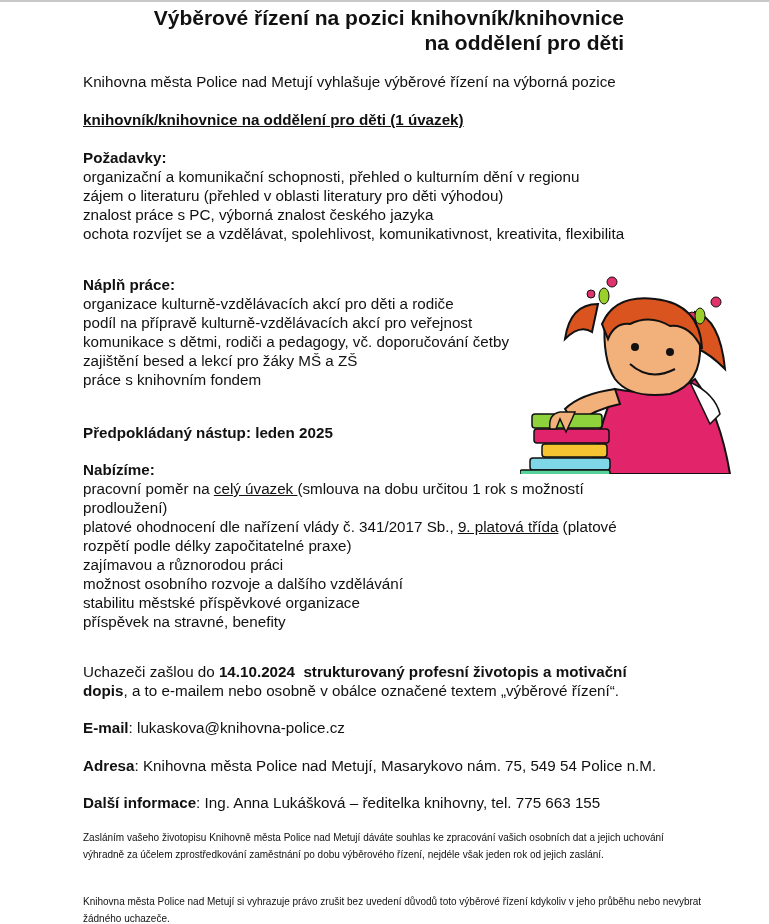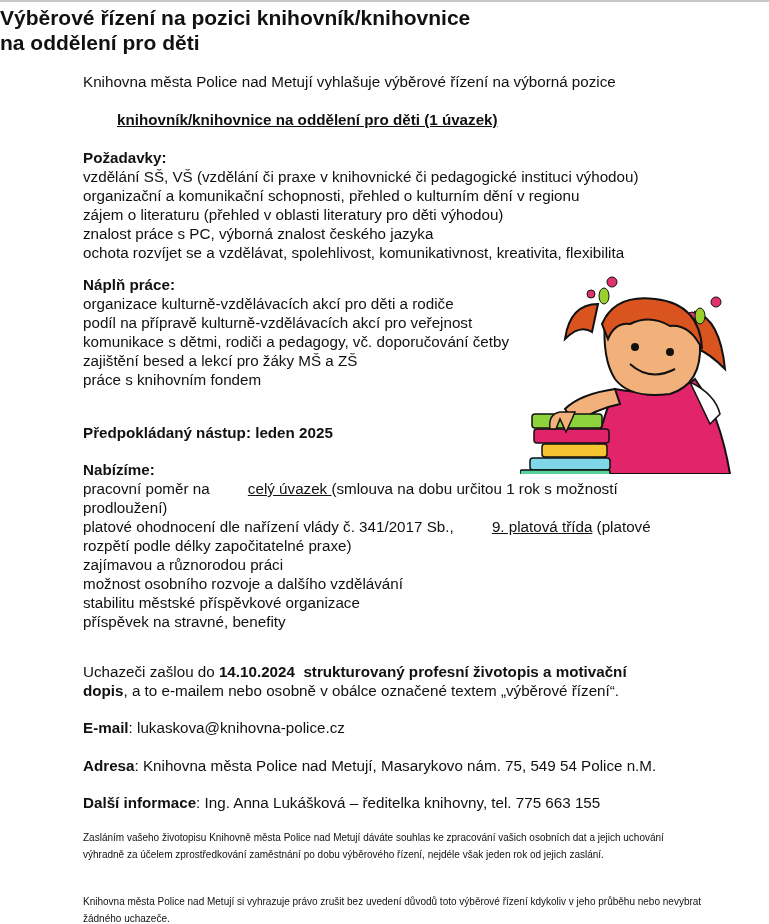--- a/index.html
+++ b/index.html
@@ -3,48 +3,47 @@
 <meta charset="utf-8">
 <style>
   html, body { margin: 0; padding: 0; background: #ffffff; }
   body {
     width: 769px; height: 924px; overflow: hidden; position: relative;
     font-family: "Liberation Sans", sans-serif; color: #111111;
     border-top: 2px solid #c8c8c8; box-sizing: border-box;
   }
   .title {
     position: absolute; left: 0; width: 624px; top: 3px;
-    text-align: left; font-weight: bold; font-size: 21px; line-height: 25px;
+    text-align: right; font-weight: bold; font-size: 21px; line-height: 25px;
     margin: 0;
   }
   .doc { position: absolute; left: 83px; top: 0; width: 640px; font-size: 15.2px; line-height: 19px; }
   .p { position: absolute; left: 0; white-space: nowrap; }
   .b { font-weight: bold; }
-  .u { text-decoration: underline; margin-left: 34px; }
+  .u { text-decoration: underline; }
   .list { list-style: none; margin: 0; padding: 0; }
   .list li { white-space: nowrap; height: 19px; }
   .small { font-size: 10px; line-height: 17px; white-space: normal; width: 620px; }
   .illustration { position: absolute; left: 520px; top: 262px; width: 240px; height: 210px; }
 </style>
 </head>
 <body>
 
 <div class="title">
   <div>Výběrové řízení na pozici knihovník/knihovnice</div>
   <div>na oddělení pro děti</div>
 </div>
 
 <div class="doc">
   <div class="p" style="top:70px">Knihovna města Police nad Metují vyhlašuje výběrové řízení na výborná pozice</div>
   <div class="p b u" style="top:108px">knihovník/knihovnice na oddělení pro děti (1 úvazek)</div>
 
   <div class="p" style="top:146px">
     <div class="b">Požadavky:</div>
     <ul class="list">
-      <li>vzdělání SŠ, VŠ (vzdělání či praxe v knihovnické či pedagogické instituci výhodou)</li>
       <li>organizační a komunikační schopnosti, přehled o kulturním dění v regionu</li>
       <li>zájem o literaturu (přehled v oblasti literatury pro děti výhodou)</li>
       <li>znalost práce s PC, výborná znalost českého jazyka</li>
       <li>ochota rozvíjet se a vzdělávat, spolehlivost, komunikativnost, kreativita, flexibilita</li>
     </ul>
   </div>
 
   <div class="p" style="top:273px">
     <div class="b">Náplň práce:</div>
     <ul class="list">

